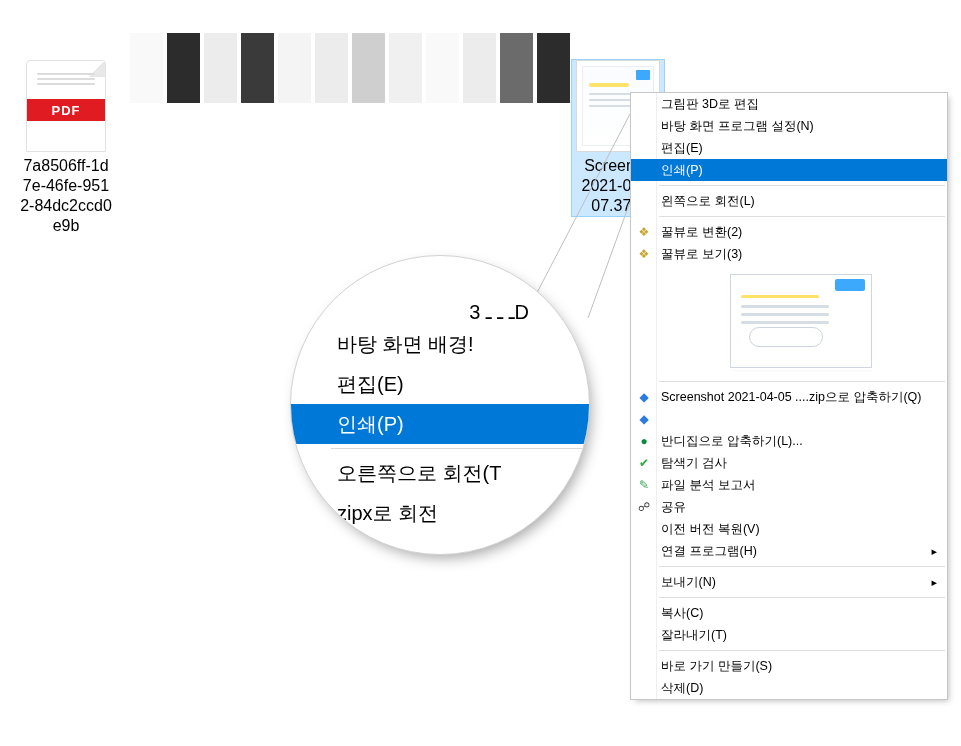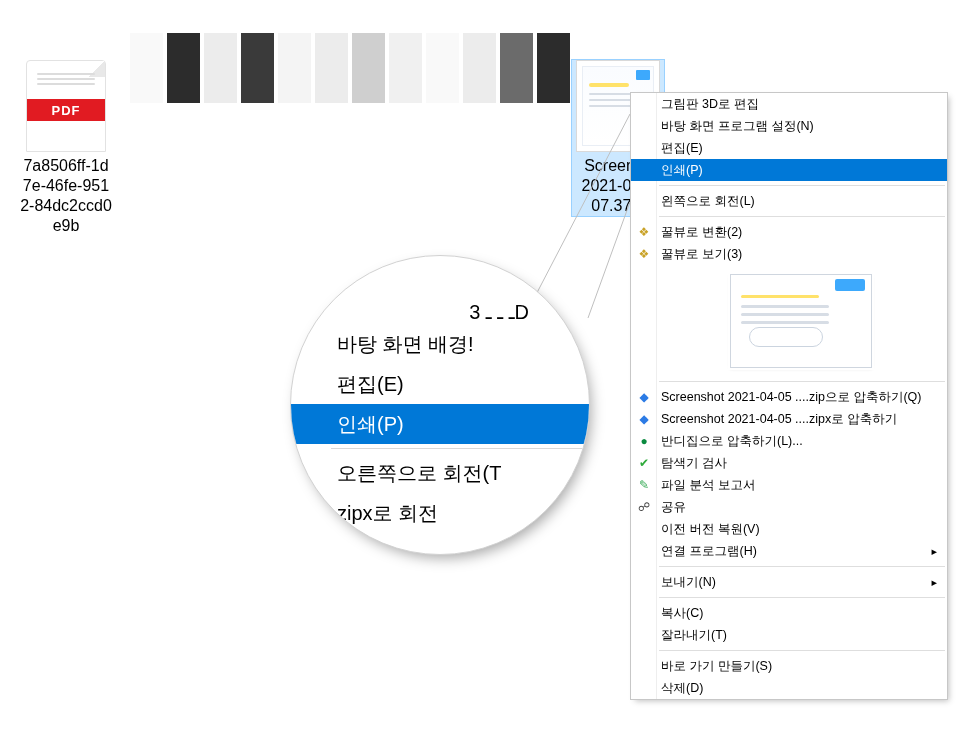--- a/index.html
+++ b/index.html
@@ -147,21 +147,20 @@
     </div>
   </div>
 
   <div class="cm-separator"></div>
   <div class="cm-item">
       <span class="cm-icon ico-zip">◆</span>
       <span>Screenshot 2021-04-05 ....zip으로 압축하기(Q)</span>
     </div>
   <div class="cm-item">
       <span class="cm-icon ico-zip">◆</span>
-      <span>Screenshot 2021-04-05 ....zipx로 압축하기</span>
     </div>
   <div class="cm-item">
       <span class="cm-icon ico-bandi">●</span>
       <span>반디집으로 압축하기(L)...</span>
     </div>
   <div class="cm-item">
       <span class="cm-icon ico-scan">✔</span>
       <span>탐색기 검사</span>
     </div>
   <div class="cm-item">

